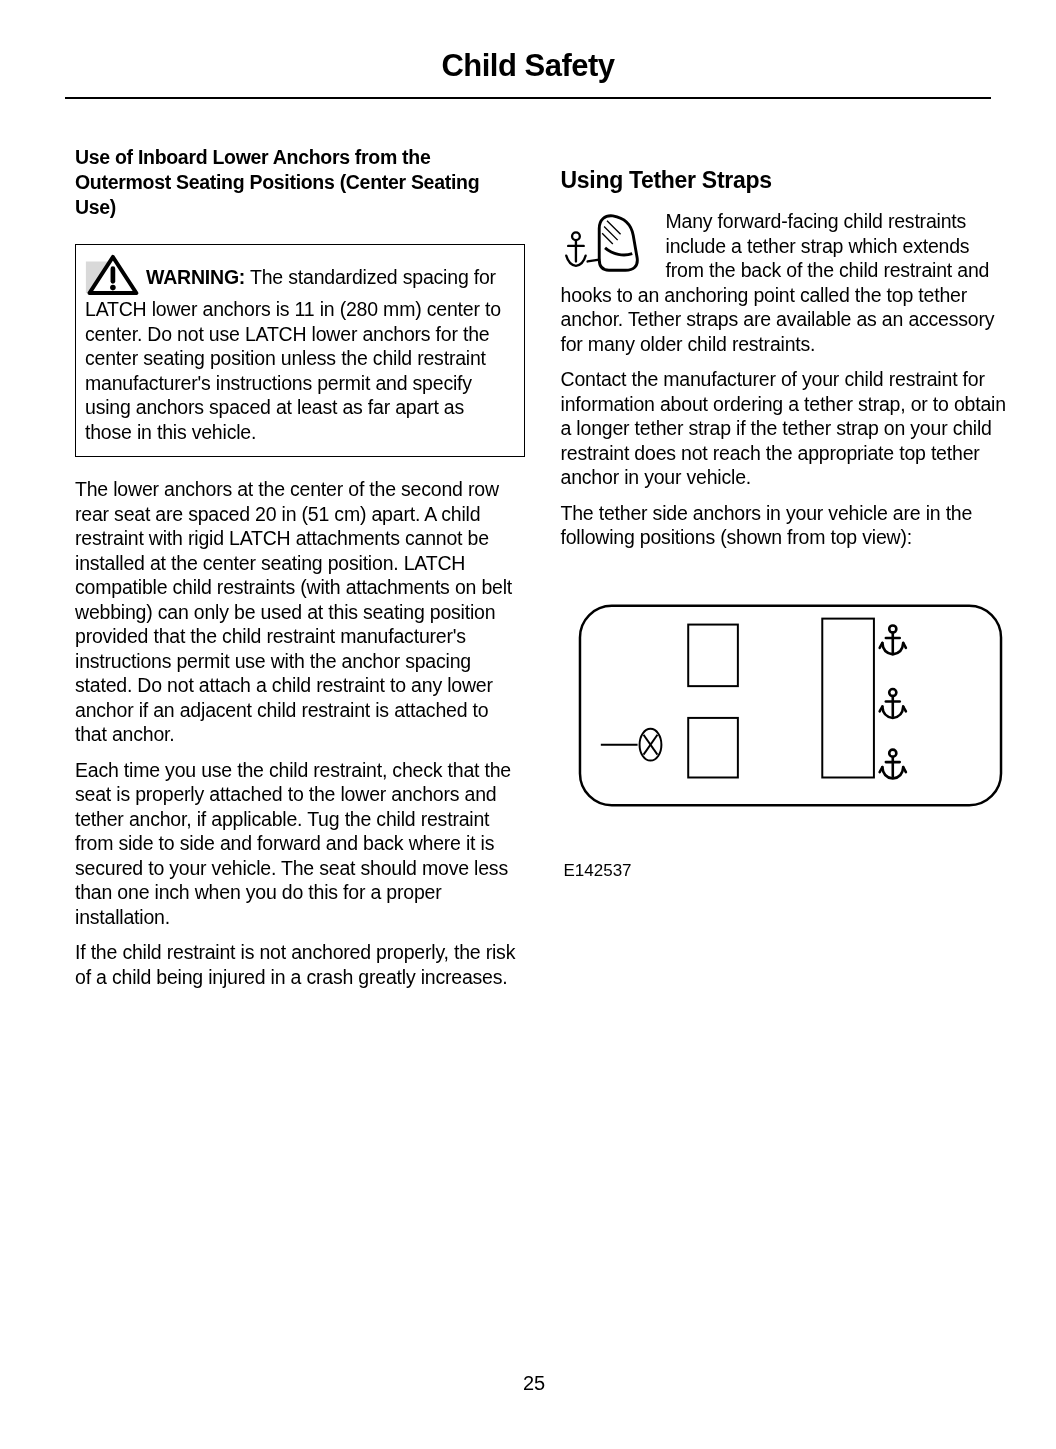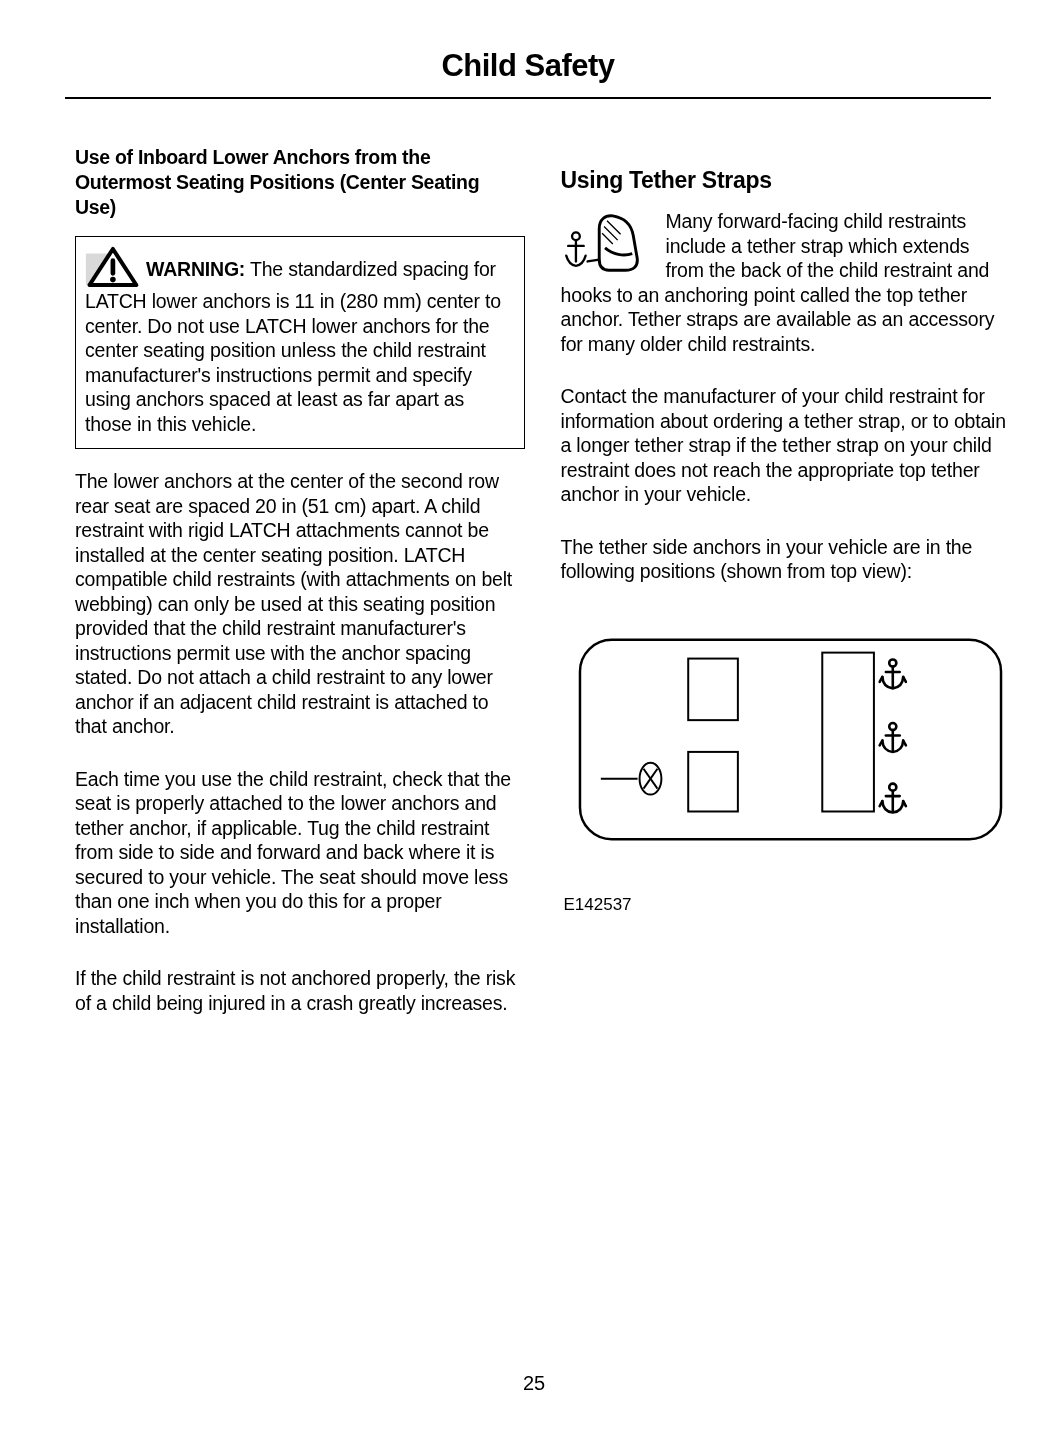--- a/index.html
+++ b/index.html
@@ -17,27 +17,27 @@
     letter-spacing: -0.5px;
   }
   .rule { border-top: 2px solid #000; margin: 13px 65px 0 65px; }
 
   .columns { display: flex; gap: 36px; padding: 46px 46px 0 75px; }
   .col { flex: 1 1 0; font-size: 19.5px; line-height: 24.5px; letter-spacing: -0.2px; }
 
   h2 { font-size: 19.5px; line-height: 25px; font-weight: 700; letter-spacing: -0.3px; }
   h3 { font-size: 23px; line-height: 27px; font-weight: 700; letter-spacing: -0.3px; margin-top: 22px; }
 
-  .col p { margin-top: 28px; }
+  .col p { margin-top: 11px; }
   .col .heading-follow { margin-top: 13px; }
 
   .warning-box {
     border: 1.5px solid #000;
     padding: 8px 11px 12px 9px;
-    margin-top: 16px;
+    margin-top: 24px;
   }
   .warning-box p { margin-top: 0; }
   .warning-icon {
     display: inline-block; width: 54px; height: 44px;
     vertical-align: -13px; margin-right: 7px;
   }
   .warning-icon svg { width: 100%; height: 100%; display: block; }
 
   .tether-block { margin-top: 15px; }
   .tether-block::after { content: ""; display: block; clear: none; }

